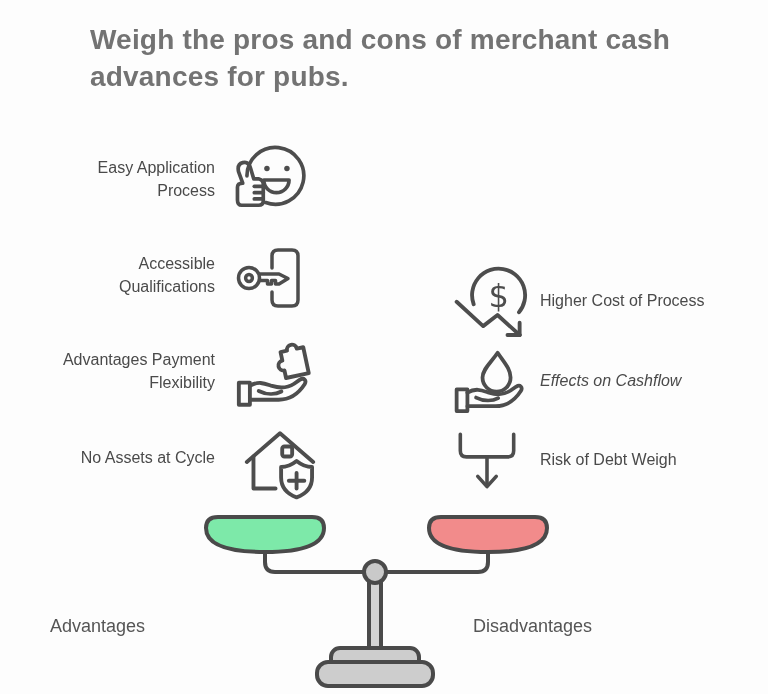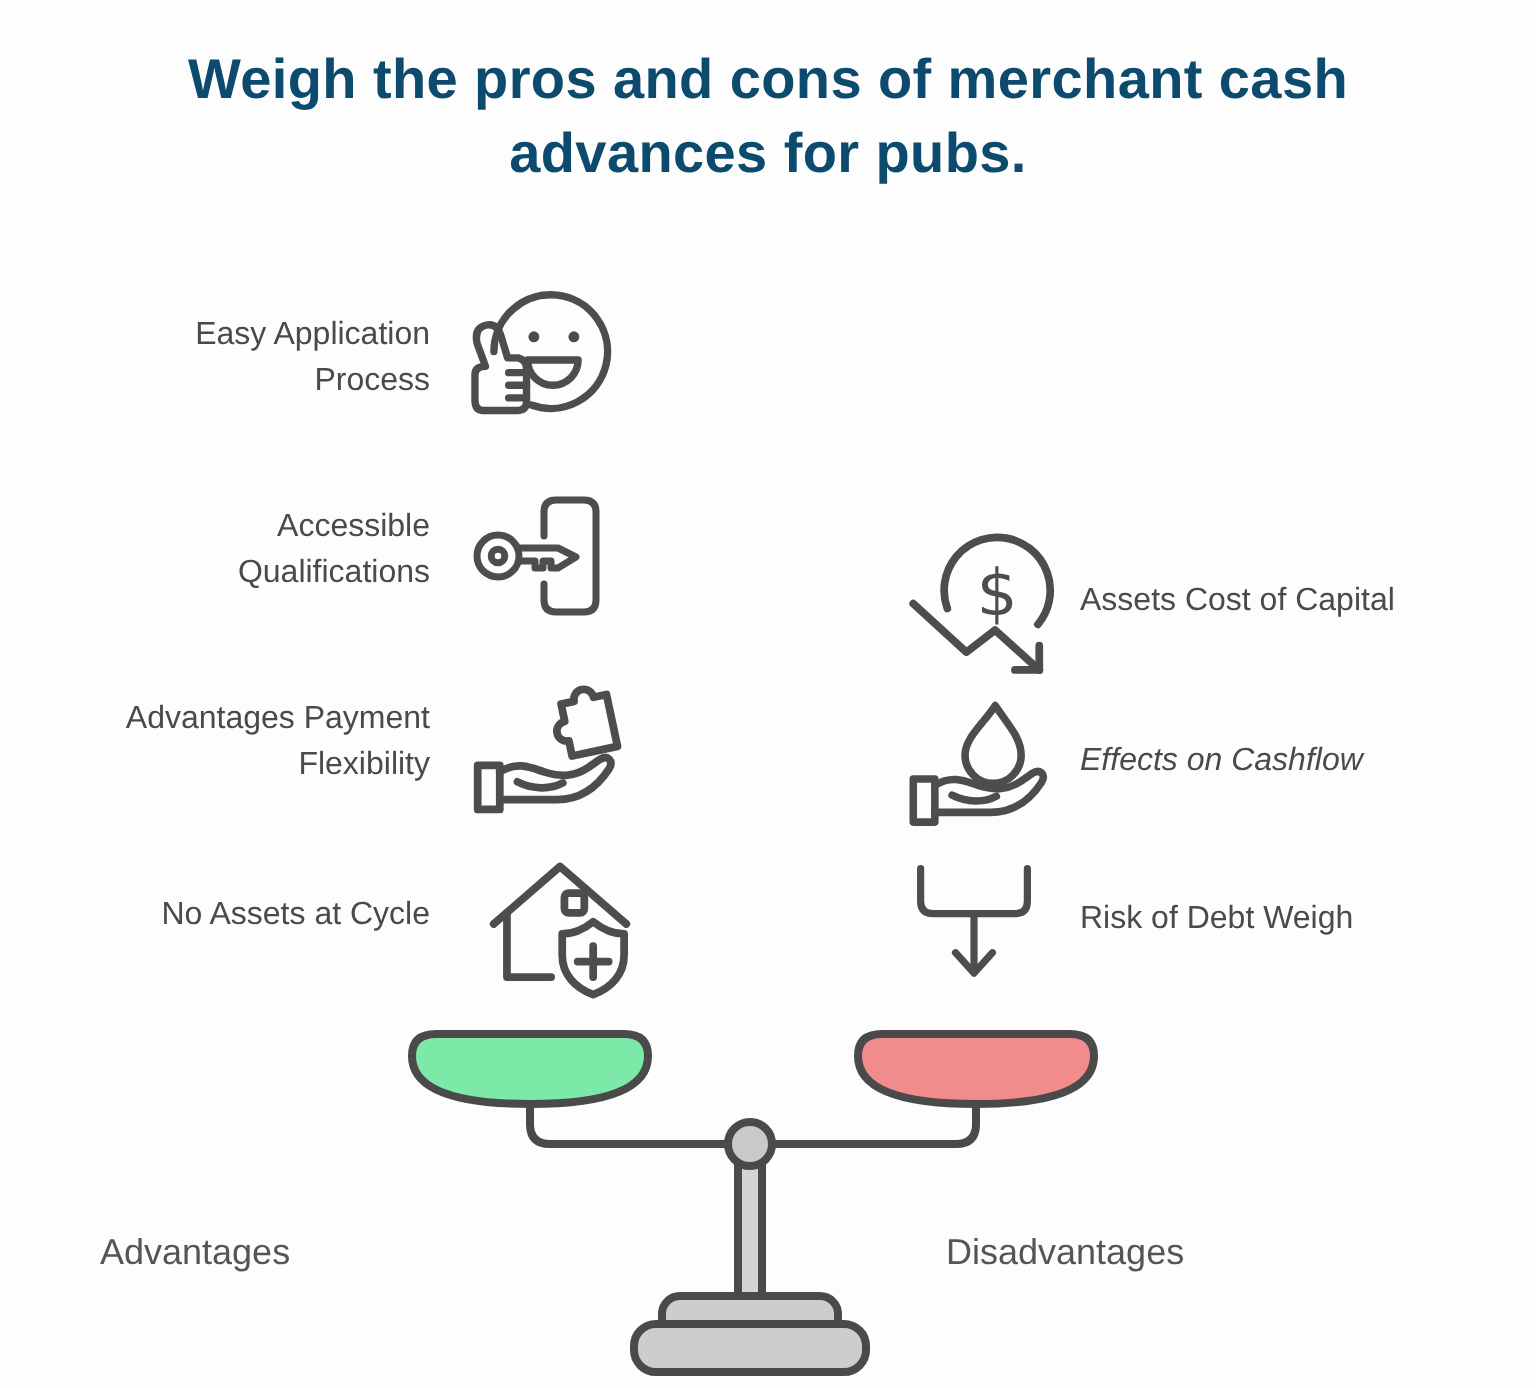--- a/index.html
+++ b/index.html
@@ -6,23 +6,23 @@
   body{
     width:768px;height:694px;
     background:#fdfdfd;
     position:relative;
     overflow:hidden;
     font-family:"Liberation Sans", sans-serif;
     color:#4d4d4d;
   }
   .title{
     position:absolute;top:22px;left:0;right:0;
-    padding:0 50px;
+    padding:0 90px;
     font-size:28px;font-weight:700;line-height:1.32;
-    text-align:center;color:#0c4a6e;
+    text-align:left;color:#737373;
     letter-spacing:.2px;
   }
   .item-label{
     position:absolute;
     font-size:16px;line-height:1.42;color:#4a4a4a;
   }
   .label-right{text-align:right;}
   .label-left{text-align:left;}
   .icon{position:absolute;display:block;}
   .icon svg{display:block;width:100%;height:100%;}
@@ -91,21 +91,21 @@
 
 <span class="icon" style="left:450px;top:262px;width:84px;height:84px;">
   <svg viewBox="0 0 76 76">
     <path d="M21.4 38.2 A24 24 0 1 1 62.4 45.4"></path>
     <text x="44" y="31" text-anchor="middle" dominant-baseline="central" font-family="DejaVu Sans, sans-serif" font-size="29" fill="#4d4d4d">$</text>
     <path d="M6 36 L30 58 L43 48 L63 66"></path>
     <path d="M63 66 L63 55"></path>
       <path d="M63 66 L52 66"></path>
   </svg>
 </span>
-<div class="item-label label-left" style="left:540px;top:290px;width:210px;">Assets Cost of Capital</div>
+<div class="item-label label-left" style="left:540px;top:290px;width:210px;">Higher Cost of Process</div>
 
 <span class="icon" style="left:448px;top:342px;width:82px;height:82px;">
   <svg viewBox="0 0 76 76">
     <path d="M46 10 C52 19 58 25 58 33 A13 13 0 0 1 32 33 C32 25 40 19 46 10 Z"></path>
     <path d="M8 44 h10 v20 h-10 z"></path>
     <path d="M18 47 C26 42 32 45 38 47 C46 49.5 52 49 58 45 L63 41.5 C67 39 69.5 42 67.5 45.5 C62 54 54 59.5 44 59.5 L18 59.5"></path>
     <path d="M26 51.5 C33 55 41 55 46.5 52"></path>
   </svg>
 </span>
 <div class="item-label label-left" style="left:540px;top:370px;width:210px;font-style:italic;">Effects on Cashflow</div>

